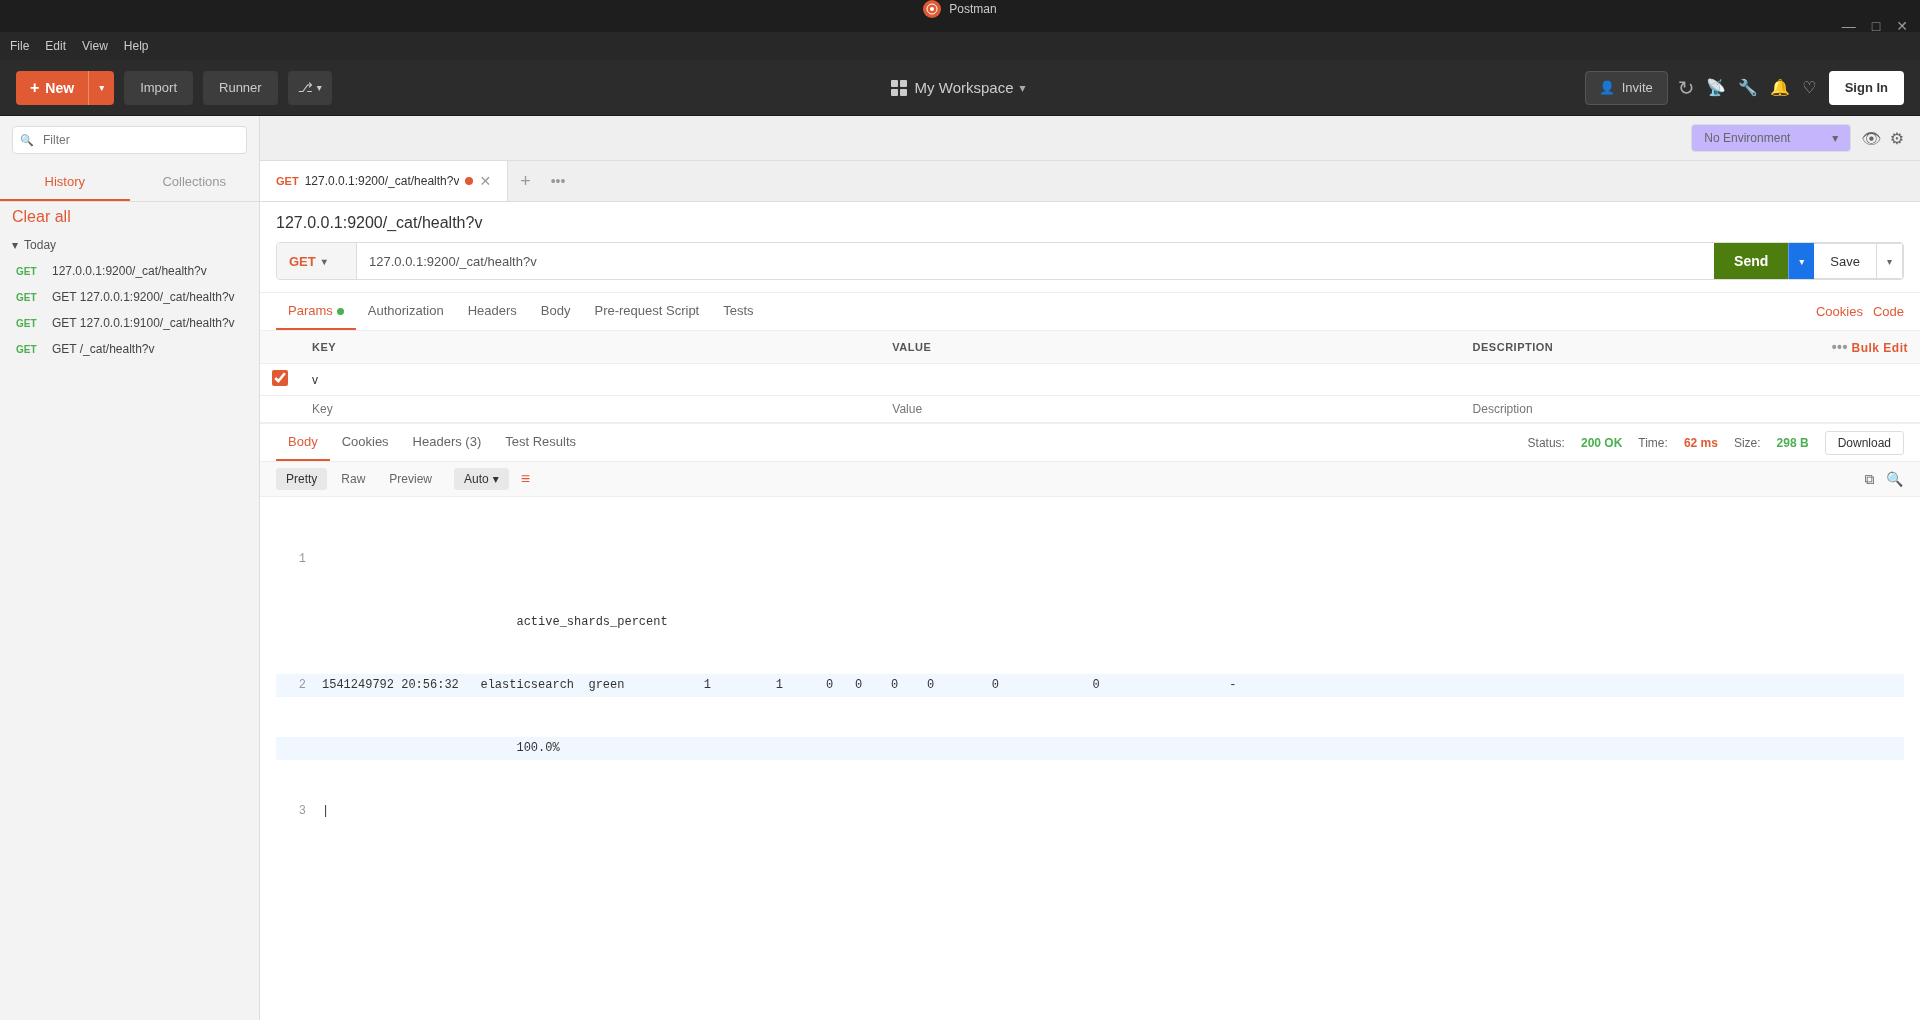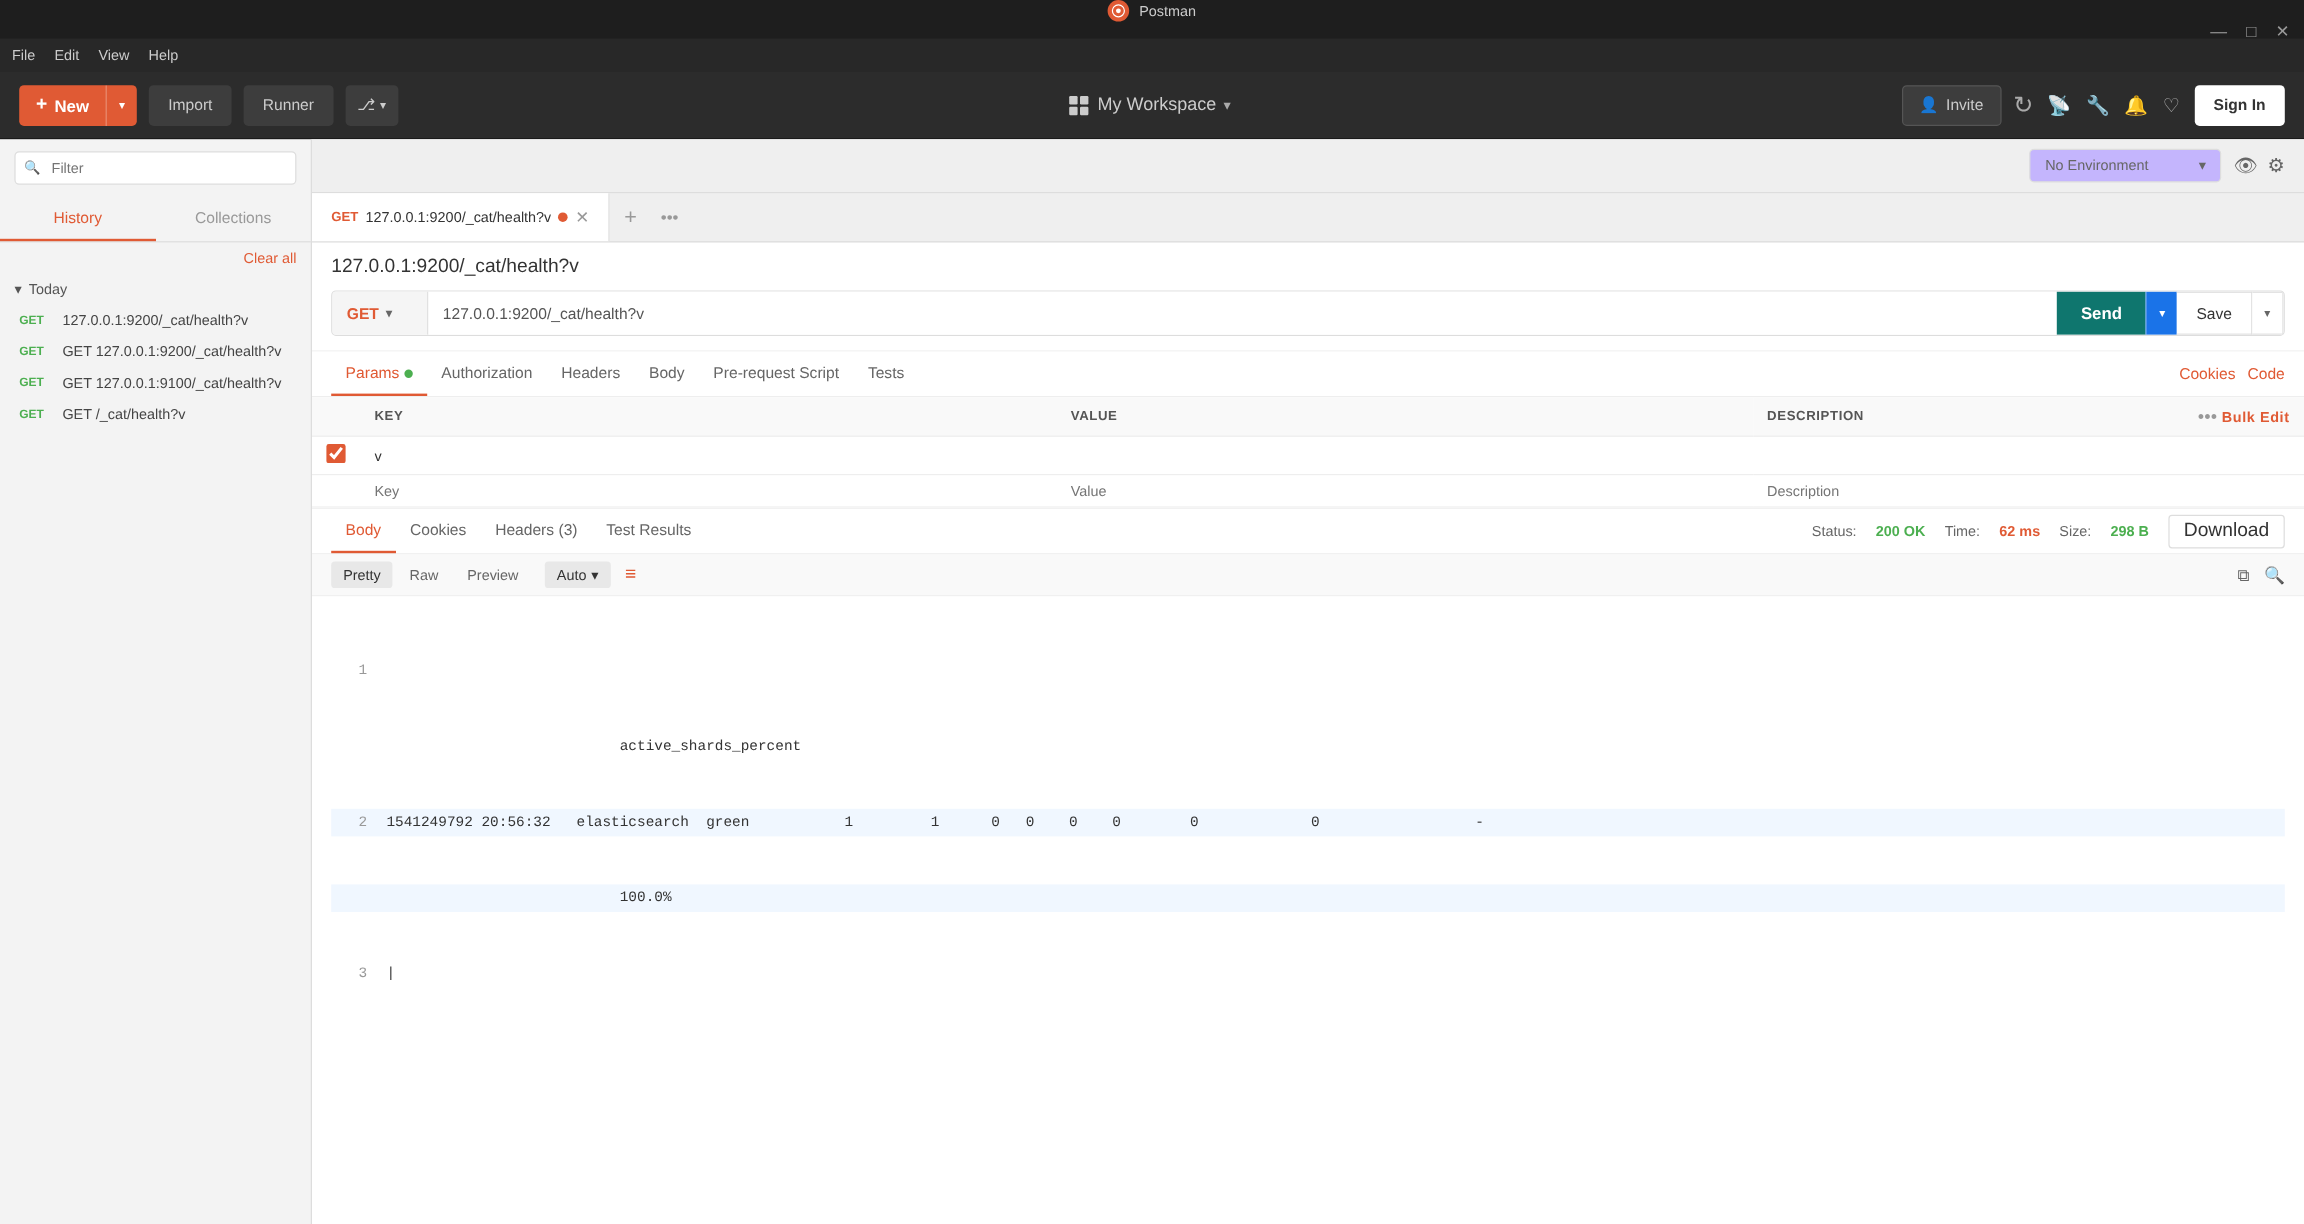--- a/index.html
+++ b/index.html
@@ -37,21 +37,21 @@
     
     #sidebar { width: 260px; background: #f3f3f3; border-right: 1px solid #ddd; display: flex; flex-direction: column; flex-shrink: 0; }
     .sidebar-search { padding: 10px 12px; }
     .sidebar-search input { width: 100%; background: white; border: 1px solid #ddd; border-radius: 4px; padding: 6px 10px 6px 30px; font-size: 12px; color: #666; }
     .search-wrap { position: relative; }
     .search-wrap::before { content: '🔍'; position: absolute; left: 8px; top: 50%; transform: translateY(-50%); font-size: 11px; color: #999; pointer-events: none; }
     .sidebar-tabs { display: flex; border-bottom: 1px solid #ddd; }
     .sidebar-tab { flex: 1; padding: 10px; text-align: center; font-size: 13px; cursor: pointer; color: #666; }
     .sidebar-tab.active { color: #e05a34; border-bottom: 2px solid #e05a34; font-weight: 500; }
     .sidebar-tab.inactive { color: #999; }
-    .clear-all { text-align: right; padding: 6px 12px; color: #e05a34; font-size: 12px; cursor: pointer; margin-left: 25px; }
+    .clear-all { text-align: left; padding: 6px 12px; color: #e05a34; font-size: 16px; cursor: pointer; }
     .history-group { padding: 0 8px; }
     .history-group-header { display: flex; align-items: center; gap: 6px; padding: 6px 4px; font-size: 12px; color: #555; font-weight: 500; }
     .history-item { display: flex; align-items: center; gap: 8px; padding: 6px 8px; border-radius: 4px; cursor: pointer; }
     .method-badge { font-size: 10px; font-weight: 700; color: #4caf50; min-width: 28px; }
     .history-url { font-size: 12px; color: #444; white-space: nowrap; overflow: hidden; text-overflow: ellipsis; }
 
     
     #content { flex: 1; background: #fff; display: flex; flex-direction: column; overflow: hidden; }
 
     
@@ -61,21 +61,21 @@
     .tab-dot { width: 8px; height: 8px; background: #e05a34; border-radius: 50%; }
     .tab-plus { padding: 0 12px; color: #999; font-size: 18px; cursor: pointer; }
     .tab-more { color: #999; font-size: 14px; cursor: pointer; padding: 0 8px; }
 
     
     .url-section { padding: 12px 16px; border-bottom: 1px solid #eee; }
     .url-title { font-size: 16px; font-weight: 500; color: #333; margin-bottom: 10px; }
     .method-select { background: #f5f5f5; border: none; border-right: 1px solid #ddd; padding: 8px 12px; font-size: 13px; font-weight: 600; color: #e05a34; cursor: pointer; display: flex; align-items: center; gap: 6px; min-width: 80px; }
     .method-select-arrow { font-size: 10px; color: #666; }
     .url-input { flex: 1; border: none; padding: 8px 12px; font-size: 13px; color: #555; outline: none; background: white; }
-    .send-btn { background: #0f766e; color: white; border: none; padding: 0 20px; font-size: 14px; font-weight: 600; cursor: pointer; height: 100%; display: flex; align-items: center; gap: 6px; }
+    .send-btn { background: #4d7c0f; color: white; border: none; padding: 0 20px; font-size: 14px; font-weight: 600; cursor: pointer; height: 100%; display: flex; align-items: center; gap: 6px; }
     .save-btn { background: white; border: 1px solid #ddd; border-left: none; padding: 0 16px; color: #333; font-size: 13px; cursor: pointer; height: 100%; }
 
     
     .req-tabs { display: flex; align-items: center; padding: 0 16px; border-bottom: 1px solid #eee; background: white; justify-content: space-between; }
     .req-tab { padding: 10px 12px; font-size: 13px; color: #666; cursor: pointer; border-bottom: 2px solid transparent; }
     .req-tab.active { color: #e05a34; border-bottom: 2px solid #e05a34; font-weight: 500; }
     .req-tab-dot { width: 7px; height: 7px; background: #4caf50; border-radius: 50%; display: inline-block; margin-left: 4px; }
     .req-tabs-right { margin-left: auto; display: flex; gap: 10px; }
     .req-tab-link { color: #e05a34; font-size: 13px; cursor: pointer; }
 
@@ -93,21 +93,21 @@
     
     .response-section { flex: 1; display: flex; flex-direction: column; border-top: 1px solid #eee; overflow: hidden; }
     .response-header { display: flex; align-items: center; padding: 0 16px; border-bottom: 1px solid #eee; background: white; }
     .resp-tabs { display: flex; align-items: center; }
     .resp-tab { padding: 10px 12px; font-size: 13px; color: #666; cursor: pointer; border-bottom: 2px solid transparent; }
     .resp-tab.active { color: #e05a34; border-bottom: 2px solid #e05a34; }
     .resp-status { margin-left: auto; display: flex; align-items: center; gap: 16px; font-size: 12px; color: #666; }
     .status-ok { color: #4caf50; font-weight: 600; }
     .time-val { color: #e05a34; font-weight: 600; }
     .size-val { color: #4caf50; font-weight: 600; }
-    .download-btn { background: white; border: 1px solid #ddd; border-radius: 3px; padding: 4px 12px; font-size: 16px; color: #333; cursor: pointer; }
+    .download-btn { background: white; border: 1px solid #ddd; border-radius: 3px; padding: 4px 12px; font-size: 12px; color: #333; cursor: pointer; }
 
     
     .response-body-header { display: flex; align-items: center; padding: 6px 16px; background: #f9f9f9; border-bottom: 1px solid #eee; gap: 4px; }
     .resp-format-tab { padding: 4px 10px; font-size: 12px; color: #666; cursor: pointer; border-radius: 3px; }
     .resp-format-tab.active { background: #e8e8e8; color: #333; }
     .auto-select { display: flex; align-items: center; gap: 4px; background: #e8e8e8; border-radius: 3px; padding: 4px 10px; font-size: 12px; color: #333; cursor: pointer; border: none; margin-left: 8px; }
     .wrap-icon { color: #e05a34; font-size: 16px; cursor: pointer; margin-left: 8px; }
     .copy-icon { color: #666; font-size: 14px; cursor: pointer; margin-left: auto; }
     .search-res-icon { color: #666; font-size: 14px; cursor: pointer; margin-left: 8px; }
 

